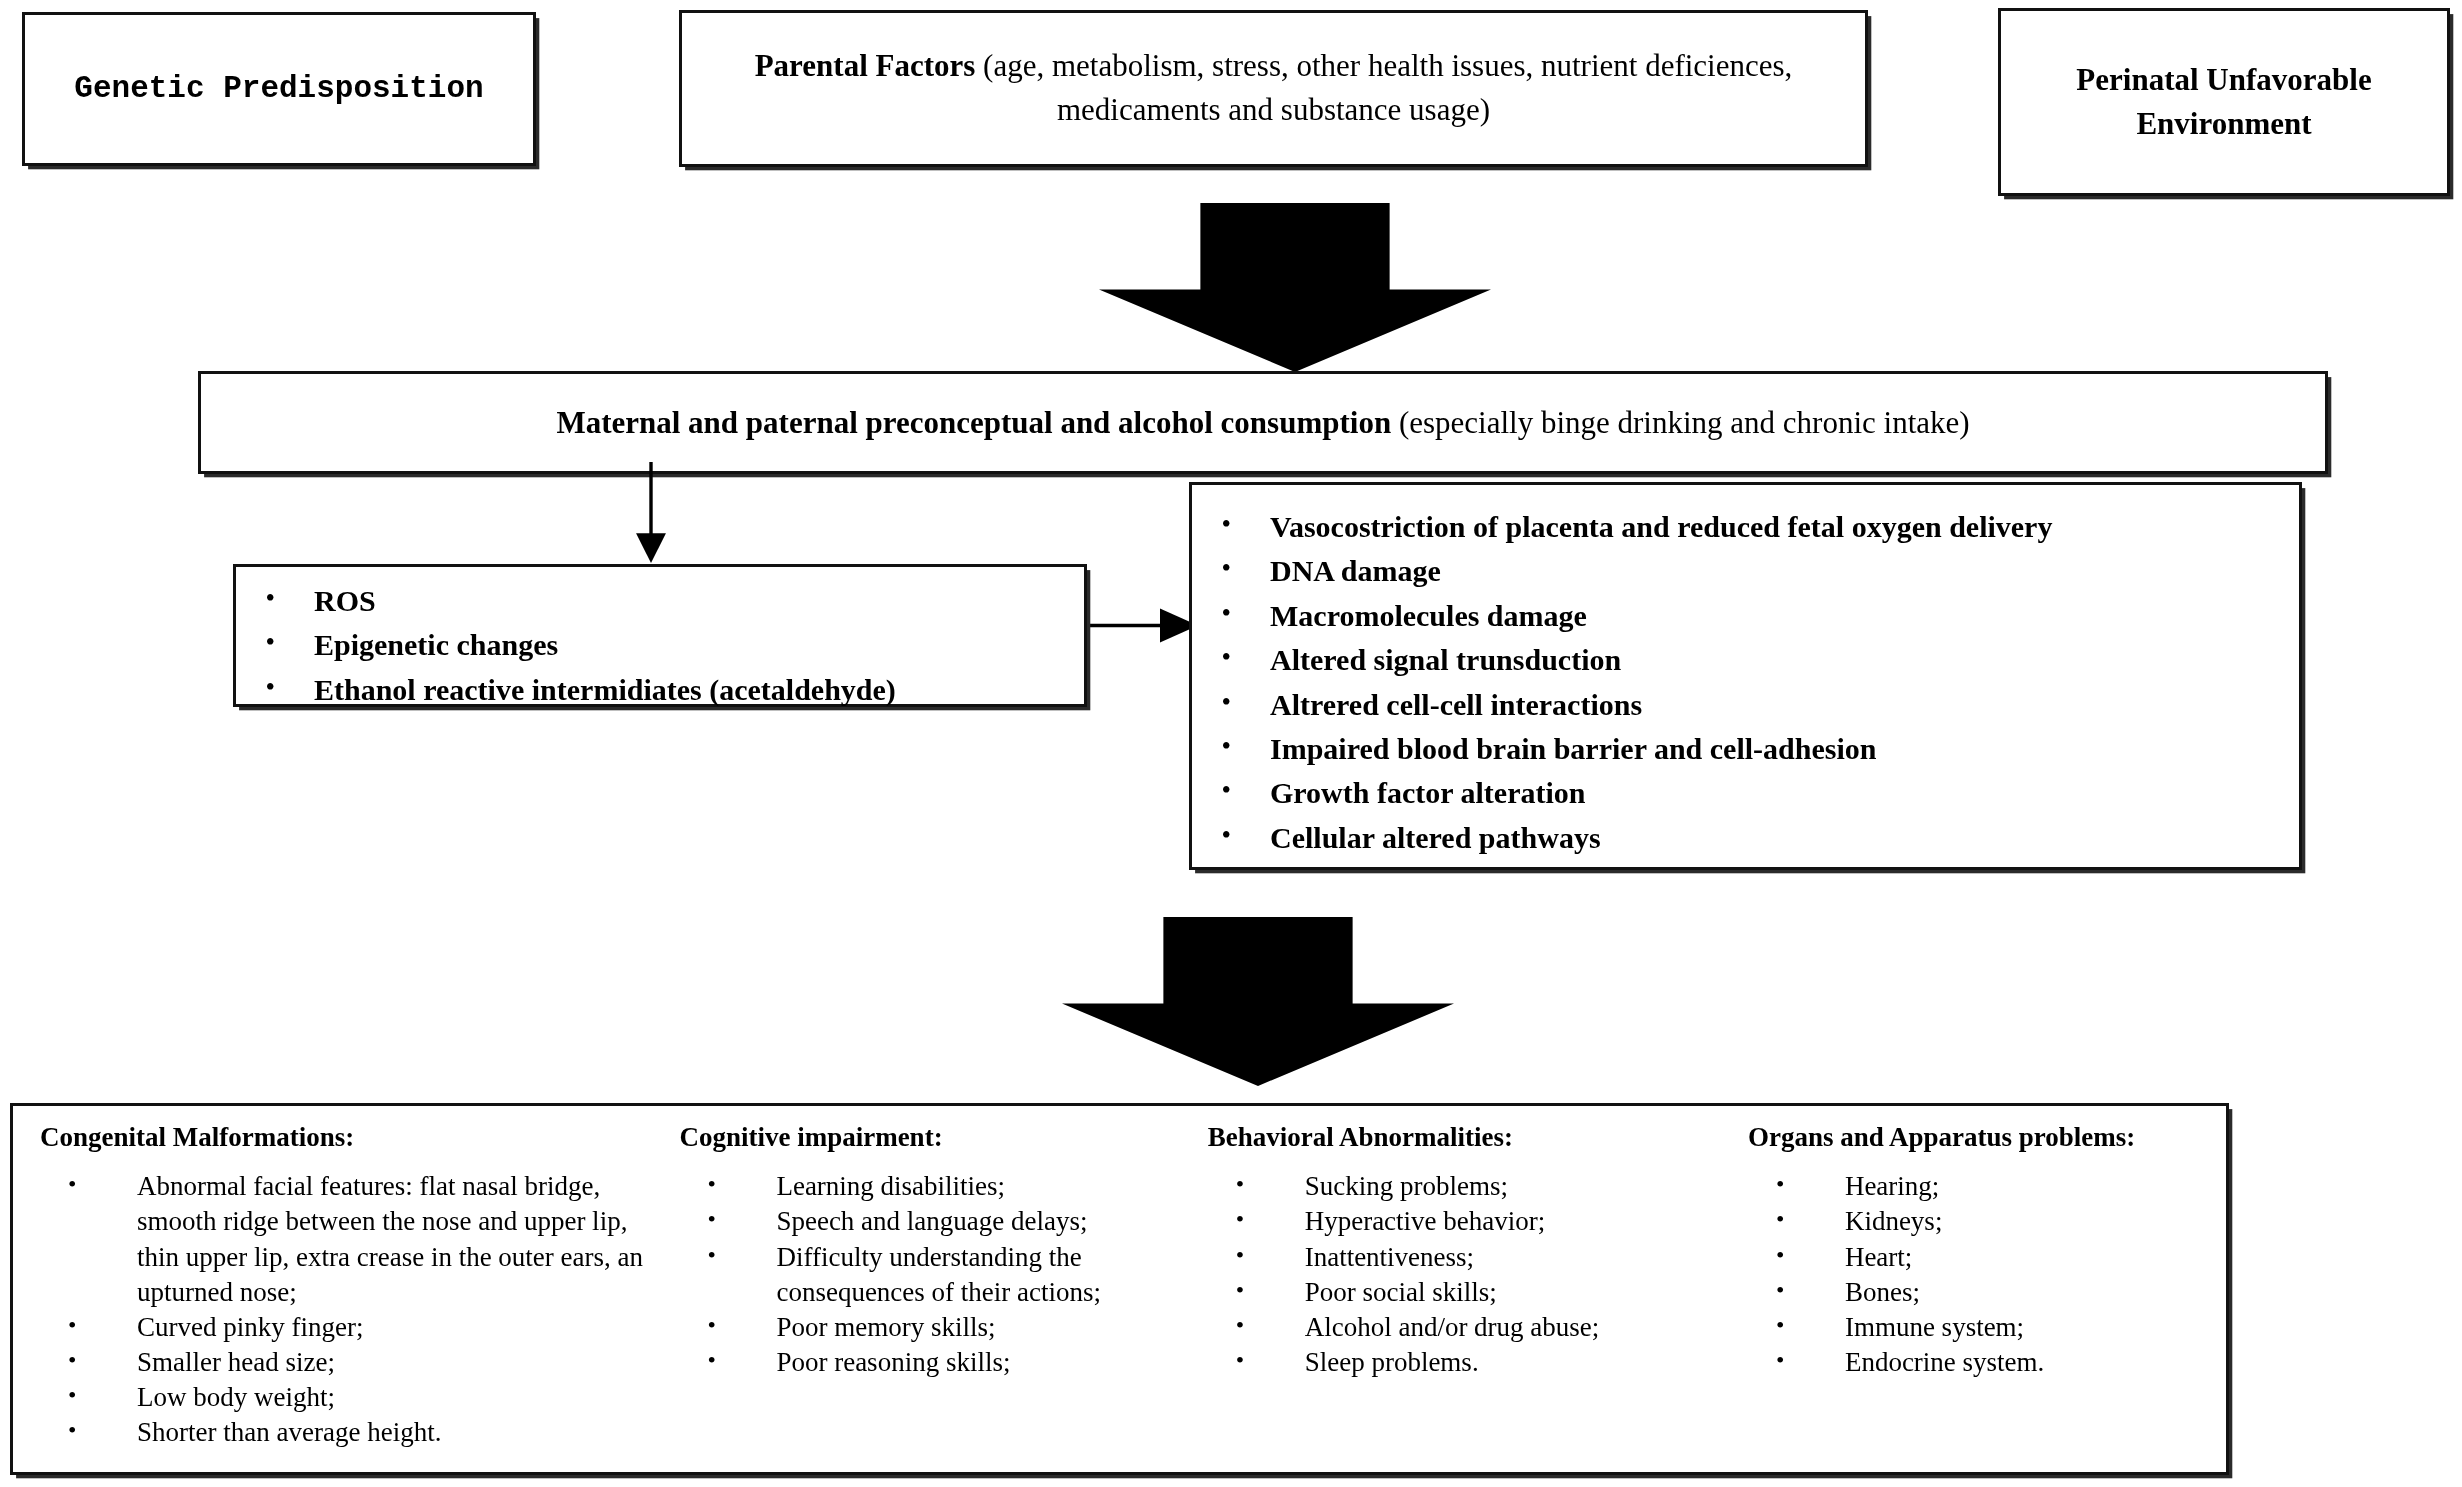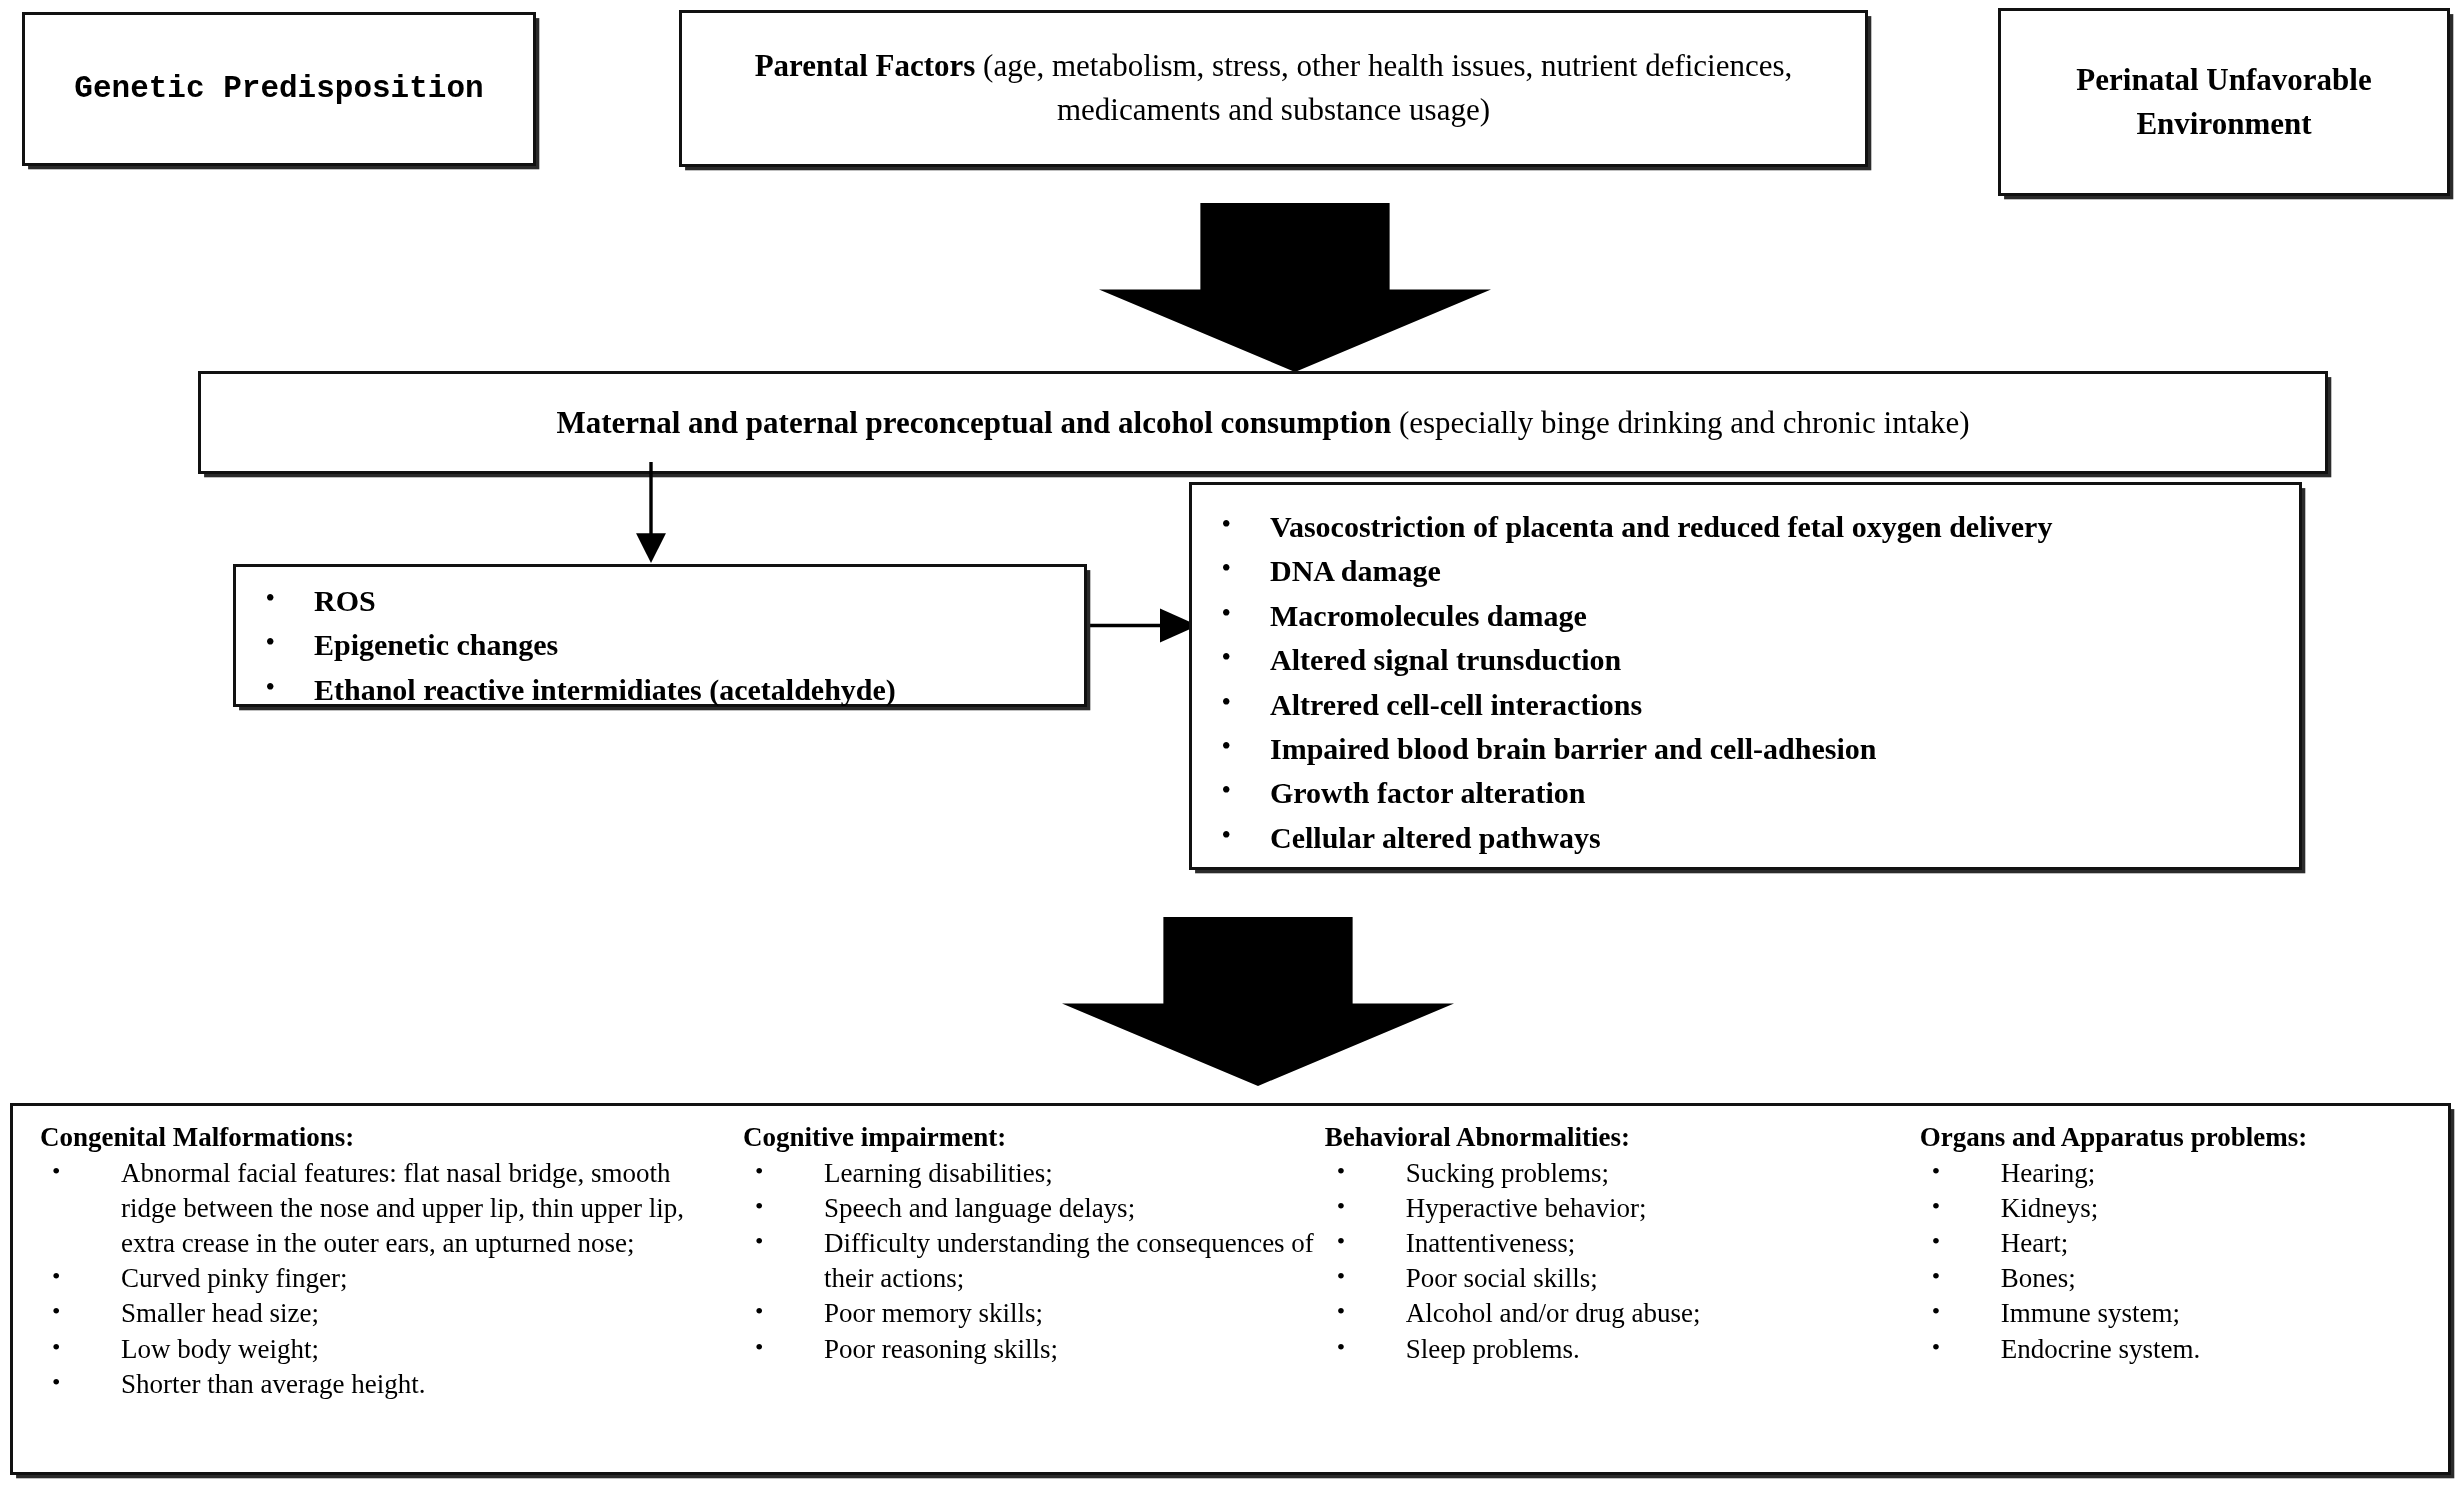--- a/index.html
+++ b/index.html
@@ -106,21 +106,21 @@
     content: "\2022";
     position: absolute;
     left: 9.5px;
     top: 0;
     font-weight: normal;
     font-size: 27px;
   }
 
   
   #box-outcomes {
-    left: 10px; top: 1103px; width: 2441px; height: 372px;
+    left: 10px; top: 1103px; width: 2219px; height: 372px;
     padding: 0;
   }
   #outcome-columns {
     display: flex;
     padding: 15px 0 0 0;
     height: 100%;
     box-sizing: border-box;
   }
   .outcol {
     box-sizing: border-box;
@@ -132,21 +132,21 @@
 
   .outcol h3 {
     margin: 0 0 2.7px 0;
     font-size: 27px;
     font-weight: bold;
     line-height: 1.2;
     white-space: nowrap;
   }
   ul.olist {
     list-style: none;
-    margin: 0;
+    margin: 16px;
     padding: 0;
     font-size: 27px;
   }
   ul.olist > li {
     position: relative;
     padding-left: 81px;
     line-height: 1.30;
     font-weight: normal;
   }
   ul.olist > li::before {

